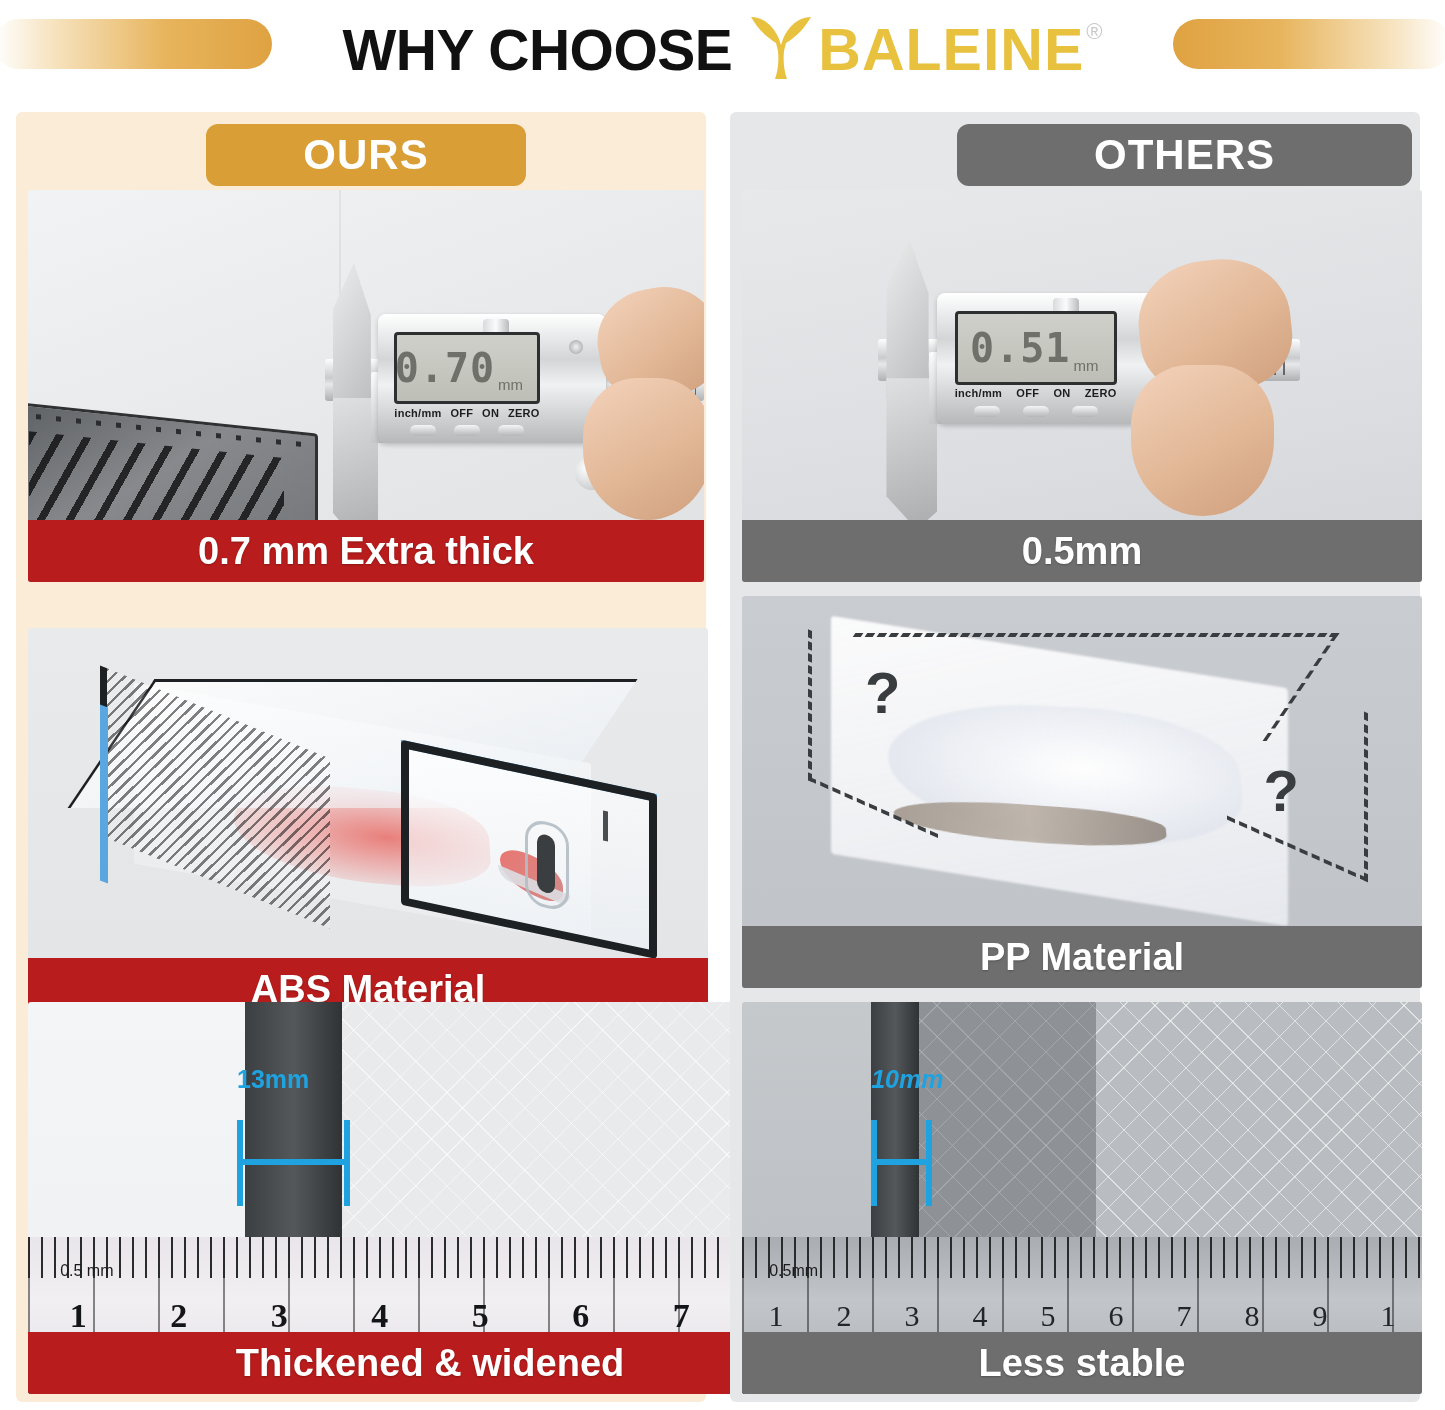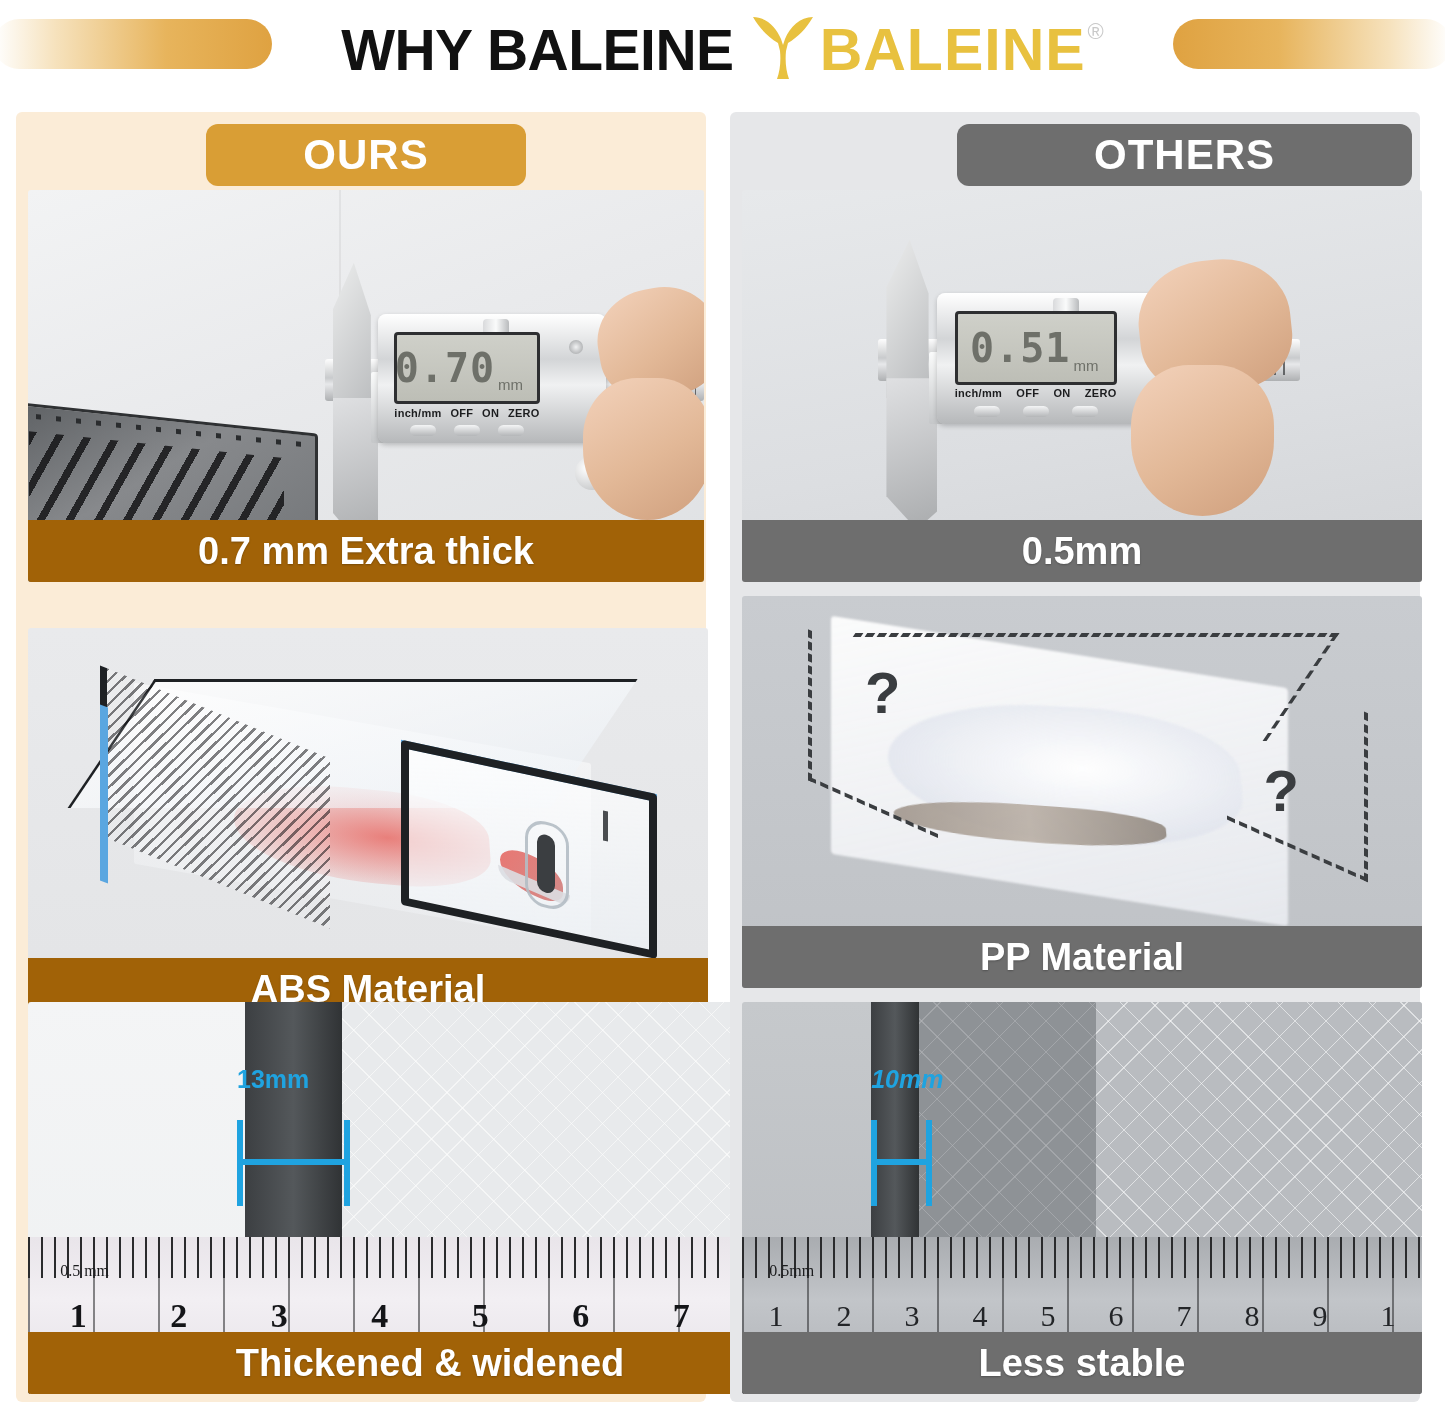--- a/index.html
+++ b/index.html
@@ -61,21 +61,21 @@
 
   
   .cell{position:absolute;overflow:hidden;border-radius:3px;}
   .cell .photo{position:absolute;inset:0;overflow:hidden;}
   .caption{
     position:absolute;left:0;bottom:0;width:100%;height:62px;
     display:flex;align-items:center;justify-content:center;
     color:#ffffff;font-size:38px;font-weight:bold;
     text-shadow:0 1px 2px rgba(0,0,0,.25);
   }
-  .cap-gold{background:#a16207;}
+  .cap-gold{background:#b91c1c;}
   .cap-gray{background:#6e6e6e;}
 
   
   .c-l1{left:28px;top:190px;width:676px;height:392px;}
   .c-l2{left:28px;top:628px;width:680px;height:392px;}
   .c-l3{left:28px;top:1002px;width:804px;height:392px;}
   
   .c-r1{left:742px;top:190px;width:680px;height:392px;}
   .c-r2{left:742px;top:596px;width:680px;height:392px;}
   .c-r3{left:742px;top:1002px;width:680px;height:392px;}
@@ -292,41 +292,41 @@
   .ruler.others-rl{background:linear-gradient(180deg,#a9acb0,#c2c5c9 40%,#aeb1b5);}
   .tick-row{position:absolute;left:0;width:100%;}
   .tick-top{top:0;height:26%;
     background:repeating-linear-gradient(90deg,#2a2b2d 0 2px,transparent 2px 13px);}
   .tick-bottom{bottom:0;height:26%;
     background:repeating-linear-gradient(90deg,#2a2b2d 0 2px,transparent 2px 13px);}
   .tick-major{position:absolute;left:0;width:100%;height:40%;top:26%;
     background:repeating-linear-gradient(90deg,#2a2b2d 0 2px,transparent 2px 65px);
     opacity:.55;}
   .scale-unit{position:absolute;font-size:16px;color:#1b1c1e;
-    font-family:Liberation Serif, serif;}
+    font-family:Liberation Sans, sans-serif;}
   .unit-half{left:4%;top:16%;}
   .unit-mm{left:3%;bottom:20%;}
   .numbers{
     position:absolute;left:0;width:100%;top:30%;height:40%;
     display:flex;align-items:center;
   }
   .numbers span{
     font-family:"Liberation Serif",serif;font-weight:bold;
     font-size:34px;color:#141518;text-align:center;flex:1;
   }
   .numbers.others-n span{font-weight:normal;font-size:30px;color:#232528;}
 </style>
 </head>
 <body>
 
 <div class="header">
   <div class="gold-bar left"></div>
   <div class="gold-bar right"></div>
   <div class="header-inner">
-    <div class="why-choose">WHY BALEINE</div>
+    <div class="why-choose">WHY CHOOSE</div>
     <div class="brandwrap">
       <svg class="whale-logo" viewBox="0 0 70 70">
         <path d="M5 6 C18 6 28 16 33 28 L35 34 L37 28 C42 16 52 6 65 6 C58 18 50 26 40 32 L38 40
                  C37 50 38 60 41 68 L29 68 C32 60 33 50 32 40 L30 32 C20 26 12 18 5 6 Z" fill="#e8c13f"></path>
       </svg>
       <div class="brand-name">BALEINE</div>
       <div class="reg-mark">®</div>
     </div>
   </div>
 </div>

